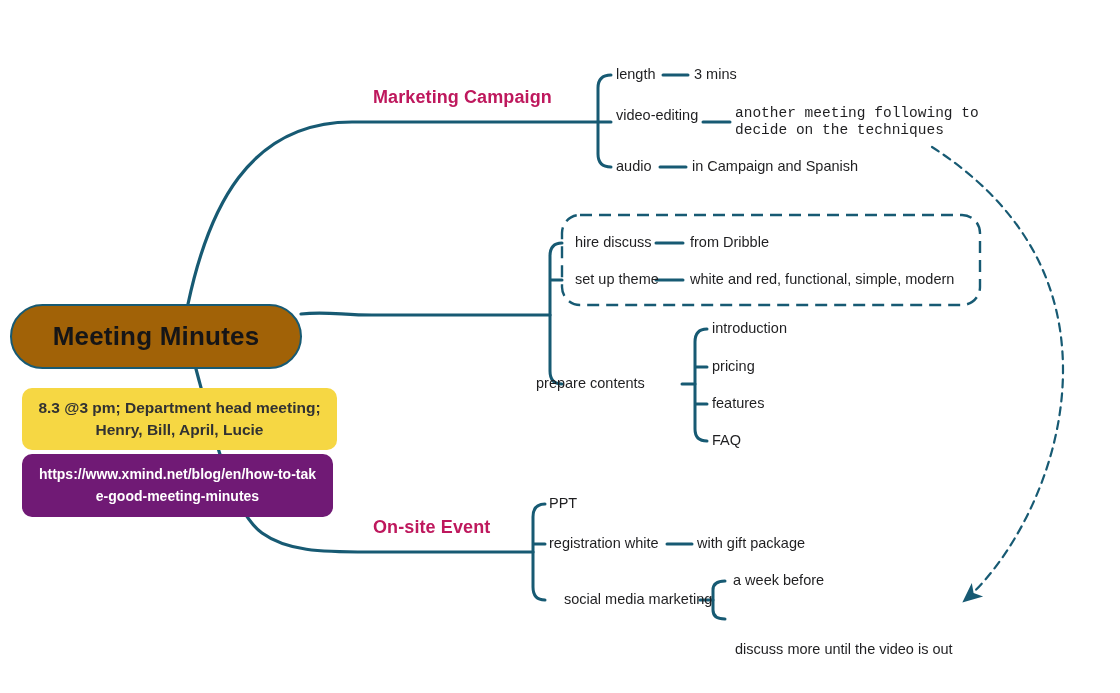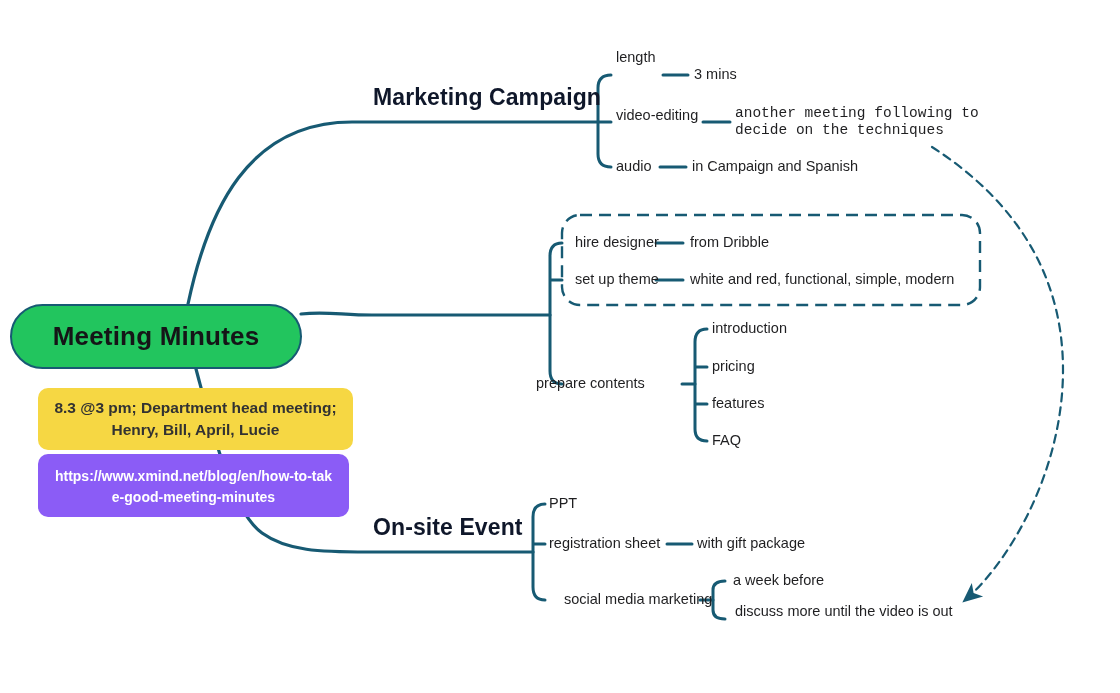--- a/index.html
+++ b/index.html
@@ -16,60 +16,58 @@
     position:absolute;
     transform:translateY(-50%);
     white-space:nowrap;
     font-size:14.5px;
     font-weight:500;
     color:#1f1f21;
     line-height:1.2;
   }
   .lbl.wrap{white-space:normal;line-height:17px;font-family:Liberation Mono, monospace;}
   .main-topic{
-    font-size:23px;
+    font-size:18px;
     font-weight:700;
     letter-spacing:.1px;
-    color:#0f172a;
+    color:#be185d;
   }
   .root-node{
     position:absolute;
     left:10px;top:304px;width:292px;height:65px;
-    background:#22c55e;
+    background:#a16207;
     border:2.5px solid #175a73;
     border-radius:34px;
     display:flex;align-items:center;justify-content:center;
     box-sizing:border-box;
   }
   .root-node .root-label{
     font-size:26px;font-weight:700;color:#151517;letter-spacing:.2px;
   }
   .note{
     position:absolute;
     left:22px;
     border-radius:10px;
     display:flex;align-items:center;justify-content:center;
     text-align:center;
     box-sizing:border-box;
-    padding:8px 14px;
-    margin-left:16px;
+    padding:22px 14px;
   }
   .note-yellow{
     top:388px;width:315px;height:62px;
     background:#f6d743;
     color:#323232;
     font-size:15.5px;font-weight:700;line-height:1.45;
   }
   .note-teal{
     top:454px;width:311px;height:63px;
-    background:#8b5cf6;
+    background:#701a75;
     color:#ffffff;
     font-size:14px;font-weight:700;line-height:1.55;
     word-break:break-all;
-    align-items:flex-end;
   }
 </style>
 </head>
 <body>
 
 <div class="canvas">
 
   <svg class="wires" viewBox="0 0 1120 693">
     <defs>
       <marker id="arrh" markerWidth="10" markerHeight="9" refX="8.5" refY="4.5" orient="auto">
@@ -111,38 +109,38 @@
   </div>
 
   <div class="note note-yellow">
     <span>8.3 @3 pm; Department head meeting; Henry, Bill, April, Lucie</span>
   </div>
   <div class="note note-teal">
     <span>https://www.xmind.net/blog/en/how-to-take-good-meeting-minutes</span>
   </div>
 
   <div class="lbl main-topic" style="left:373px;top:98px">Marketing Campaign</div>
-  <div class="lbl" style="left:616px;top:58px">length</div>
+  <div class="lbl" style="left:616px;top:75px">length</div>
   <div class="lbl" style="left:694px;top:75px">3 mins</div>
   <div class="lbl" style="left:616px;top:116px">video-editing</div>
   <div class="lbl wrap" style="left:735px;top:122px;width:292px">another meeting following to decide on the techniques</div>
   <div class="lbl" style="left:616px;top:167px">audio</div>
   <div class="lbl" style="left:692px;top:167px">in Campaign and Spanish</div>
 
-  <div class="lbl" style="left:575px;top:243px">hire designer</div>
+  <div class="lbl" style="left:575px;top:243px">hire discuss</div>
   <div class="lbl" style="left:690px;top:243px">from Dribble</div>
   <div class="lbl" style="left:575px;top:280px">set up theme</div>
   <div class="lbl" style="left:690px;top:280px">white and red, functional, simple, modern</div>
   <div class="lbl" style="left:536px;top:384px">prepare contents</div>
   <div class="lbl" style="left:712px;top:329px">introduction</div>
   <div class="lbl" style="left:712px;top:367px">pricing</div>
   <div class="lbl" style="left:712px;top:404px">features</div>
   <div class="lbl" style="left:712px;top:441px">FAQ</div>
 
   <div class="lbl main-topic" style="left:373px;top:528px">On-site Event</div>
   <div class="lbl" style="left:549px;top:504px">PPT</div>
-  <div class="lbl" style="left:549px;top:544px">registration sheet</div>
+  <div class="lbl" style="left:549px;top:544px">registration white</div>
   <div class="lbl" style="left:697px;top:544px">with gift package</div>
   <div class="lbl" style="left:564px;top:600px">social media marketing</div>
   <div class="lbl" style="left:733px;top:581px">a week before</div>
-  <div class="lbl" style="left:735px;top:612px">discuss more until the video is out</div>
+  <div class="lbl" style="left:735px;top:650px">discuss more until the video is out</div>
 
 </div>
 
 </body></html>

